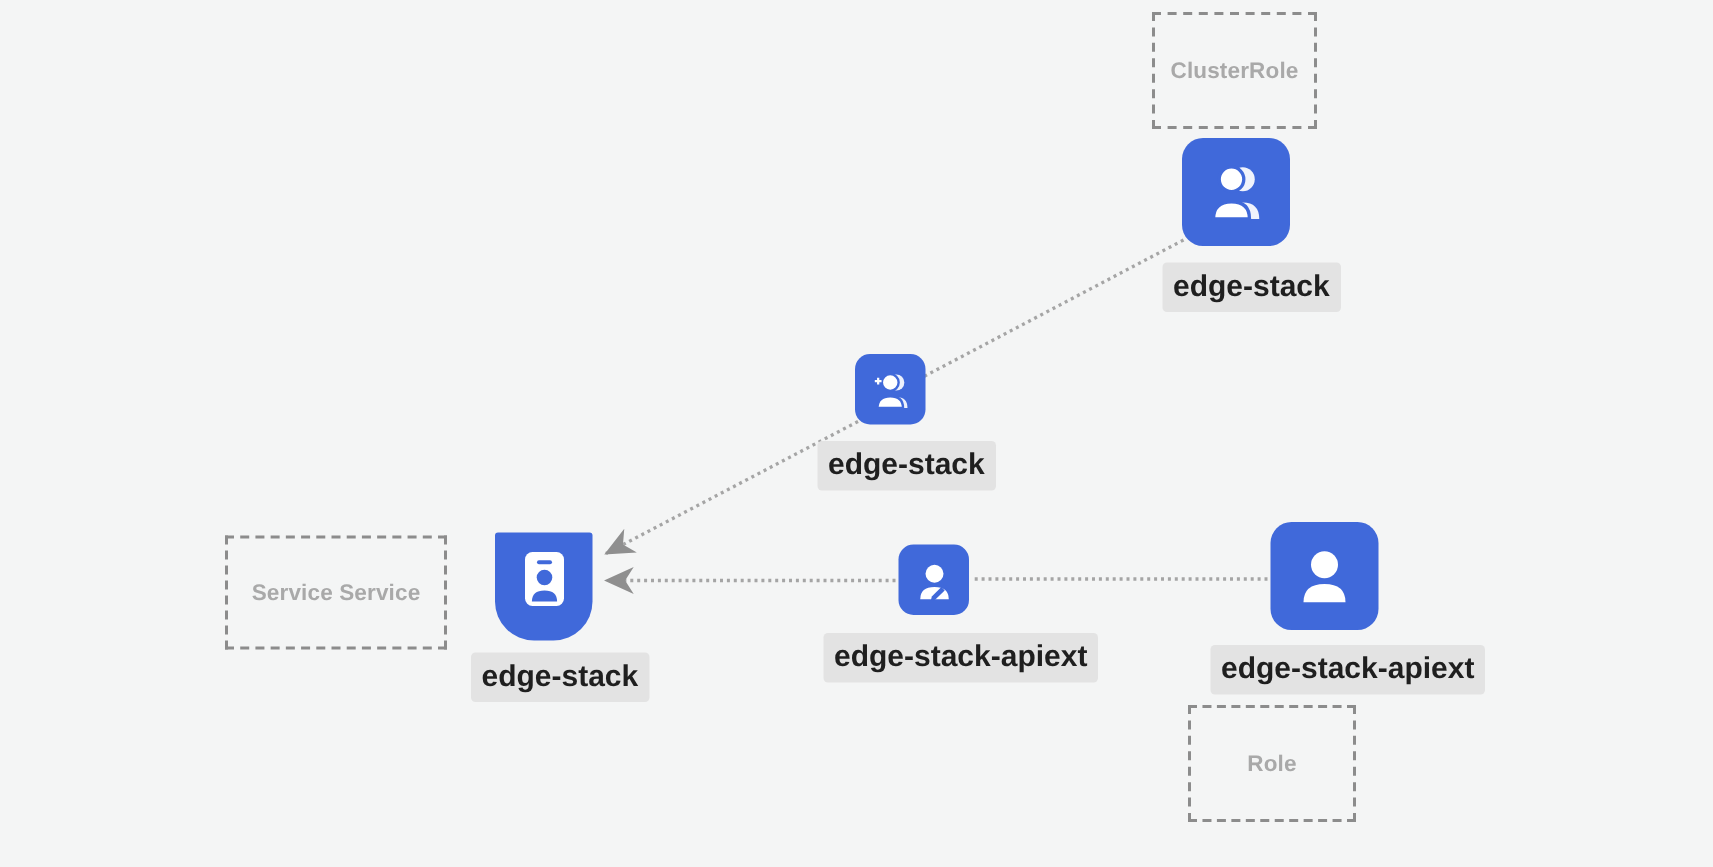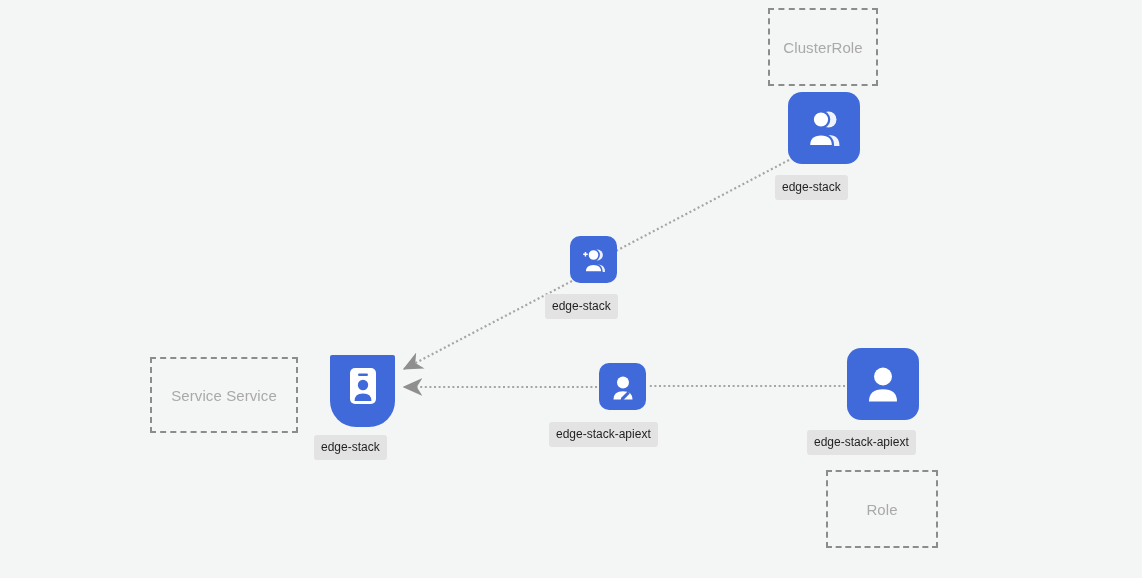--- a/index.html
+++ b/index.html
@@ -2,21 +2,21 @@
 <html><head>
 <meta charset="utf-8">
 <style>
   html,body{margin:0;padding:0;}
   body{
     width:1142px;height:578px;
     background:#f4f5f5;
     font-family:"Liberation Sans","DejaVu Sans",sans-serif;
     overflow:hidden;
   }
-  #canvas{position:relative;width:1142px;height:448px;}
+  #canvas{position:relative;width:1142px;height:448px;font-weight:bold;}
 
   
   #edges{position:absolute;left:0;top:0;width:1142px;height:578px;pointer-events:none;}
 
   
   .typebox{
     position:absolute;
     border:2px dashed #8c8c8c;
     display:flex;align-items:center;justify-content:center;
     box-sizing:border-box;
@@ -38,21 +38,21 @@
   }
   .icon.rsq{border-radius:14px;}
   .icon.rsq-sm{border-radius:10px;}
   .icon.shield{border-radius:2px 2px 26px 26px;}
   .icon svg{display:block;}
 
   .chip{
     position:absolute;
     background:#e3e3e3;
     color:#1f1f1f;
-    font-size:12px;
+    font-size:20px;
     line-height:1;
     padding:6px 7px 7px 7px;
     border-radius:3px;
     white-space:nowrap;
   }
 </style>
 </head>
 <body>
 
 <div id="canvas">
@@ -76,21 +76,21 @@
   <div class="typebox" style="left:768px;top:8px;width:110px;height:78px;">
     <span>ClusterRole</span>
   </div>
 
 
   <div class="typebox" style="left:150px;top:357px;width:148px;height:76px;">
     <span>Service Service</span>
   </div>
 
 
-  <div class="typebox" style="left:826px;top:470px;width:112px;height:78px;">
+  <div class="typebox" style="left:792px;top:470px;width:112px;height:78px;">
     <span>Role</span>
   </div>
 
   <div class="node">
     <div class="icon rsq" style="left:788px;top:92px;width:72px;height:72px;">
       <svg width="46" height="46" viewBox="0 0 46 46" aria-hidden="true">
         <circle cx="27.5" cy="14.5" r="8" fill="#ffffff" opacity="0.92"></circle>
         <path d="M16.5 41 q0-11 11-11 q11 0 11 11 z" fill="#ffffff" opacity="0.92"></path>
         <circle cx="20" cy="14.5" r="8.2" fill="#ffffff" stroke="#4069da" stroke-width="2.2"></circle>
         <path d="M8 41 q0-11.5 12-11.5 q12 0 12 11.5 z" fill="#ffffff" stroke="#4069da" stroke-width="2.2"></path>

